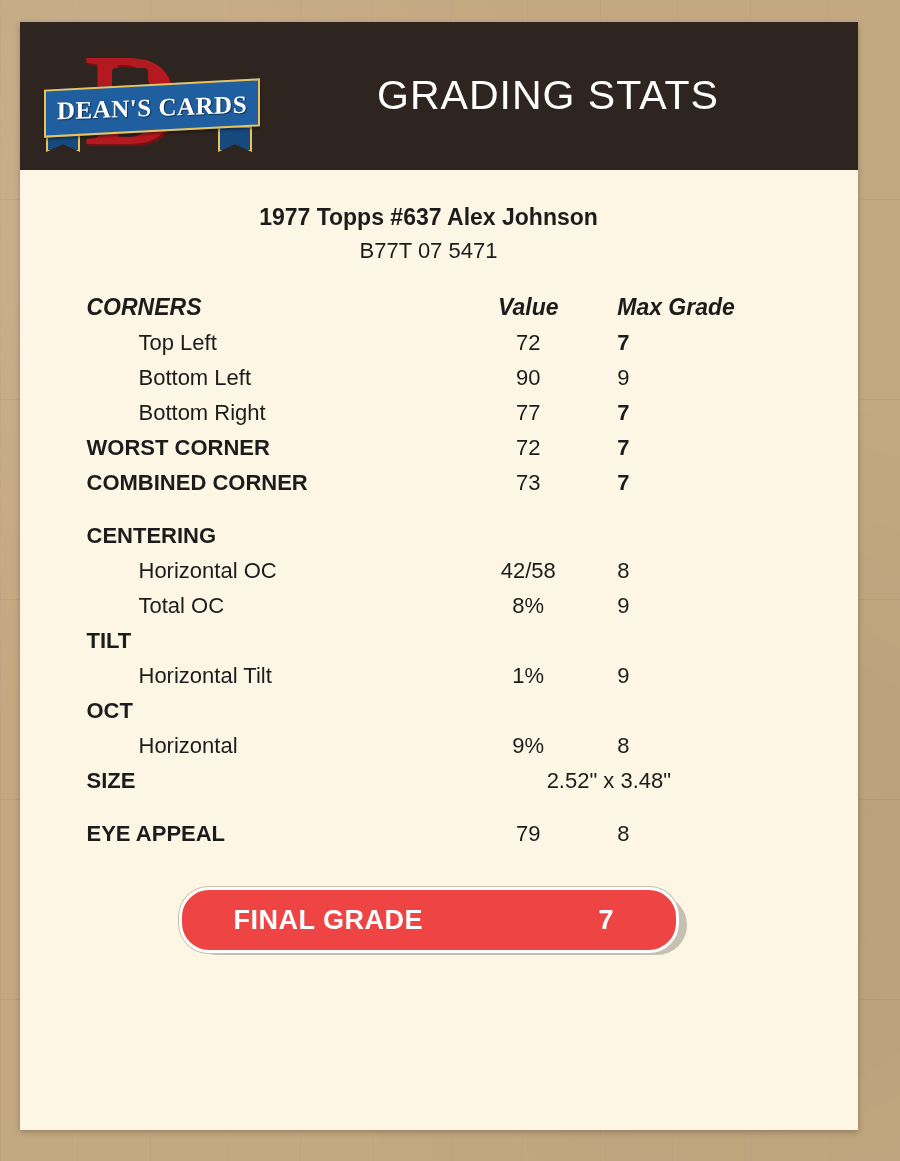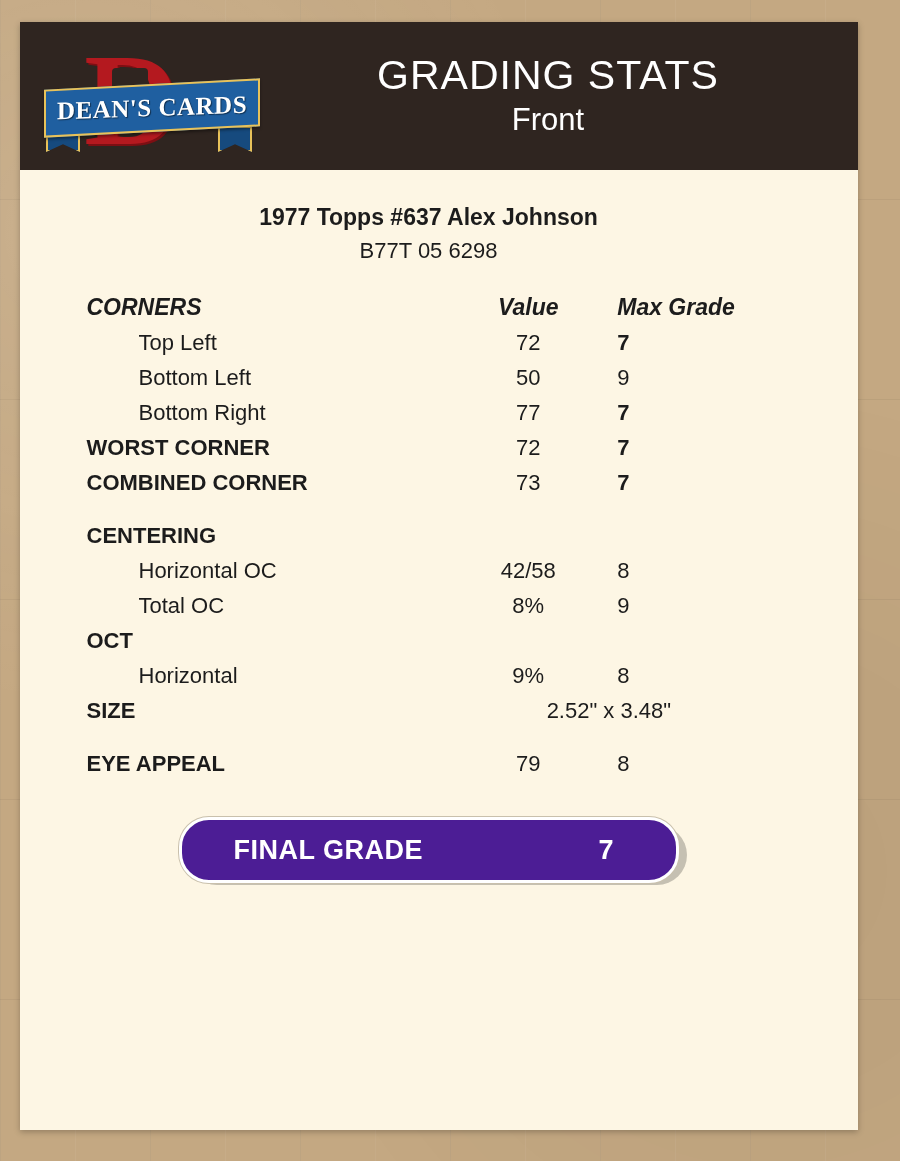--- a/index.html
+++ b/index.html
@@ -184,21 +184,21 @@
     left: 8px;
     top: 8px;
     width: 500px;
     height: 60px;
     background: rgba(0,0,0,0.22);
     border-radius: 30px;
   }
   .final-bar {
     position: relative;
     height: 60px;
-    background: #4c1d95;
+    background: #ef4444;
     border: 3px solid #ffffff;
     border-radius: 30px;
     box-shadow: 0 0 0 1px #c9c0ac;
     display: flex;
     align-items: center;
   }
   .final-label {
     color: #ffffff;
     font-size: 27px;
     font-weight: bold;
@@ -225,43 +225,42 @@
       <div class="logo-d">D</div>
       <div class="logo-d-inner"></div>
       <div class="ribbon-tail-l"></div>
       <div class="ribbon-tail-r"></div>
       <div class="ribbon">
         <span class="ribbon-text">DEAN'S CARDS</span>
       </div>
     </div>
     <div class="header-titles">
       <div class="header-title">GRADING STATS</div>
-      <div class="header-subtitle">Front</div>
     </div>
   </div>
 
   <div class="body-area">
     <div class="card-title">1977 Topps #637 Alex Johnson</div>
-    <div class="card-serial">B77T 05 6298</div>
+    <div class="card-serial">B77T 07 5471</div>
 
     <table class="stats">
       <tbody id="stats-body-rows">
         <tr class="headrow">
           <td class="c-label">CORNERS</td>
           <td class="c-value">Value</td>
           <td class="c-max">Max Grade</td>
         </tr>
           <tr class="sub">
             <td class="c-label">Top Left</td>
             <td class="c-value">72</td>
             <td class="c-max max-red">7</td>
           </tr>
           <tr class="sub">
             <td class="c-label">Bottom Left</td>
-            <td class="c-value">50</td>
+            <td class="c-value">90</td>
             <td class="c-max">9</td>
           </tr>
           <tr class="sub">
             <td class="c-label">Bottom Right</td>
             <td class="c-value">77</td>
             <td class="c-max max-red">7</td>
           </tr>
           <tr class="section">
             <td class="c-label">WORST CORNER</td>
             <td class="c-value">72</td>
@@ -281,20 +280,30 @@
             <td class="c-max"></td>
           </tr>
           <tr class="sub">
             <td class="c-label">Horizontal OC</td>
             <td class="c-value">42/58</td>
             <td class="c-max">8</td>
           </tr>
           <tr class="sub">
             <td class="c-label">Total OC</td>
             <td class="c-value">8%</td>
+            <td class="c-max">9</td>
+          </tr>
+          <tr class="section">
+            <td class="c-label">TILT</td>
+            <td class="c-value"></td>
+            <td class="c-max"></td>
+          </tr>
+          <tr class="sub">
+            <td class="c-label">Horizontal Tilt</td>
+            <td class="c-value">1%</td>
             <td class="c-max">9</td>
           </tr>
           <tr class="section">
             <td class="c-label">OCT</td>
             <td class="c-value"></td>
             <td class="c-max"></td>
           </tr>
           <tr class="sub">
             <td class="c-label">Horizontal</td>
             <td class="c-value">9%</td>

